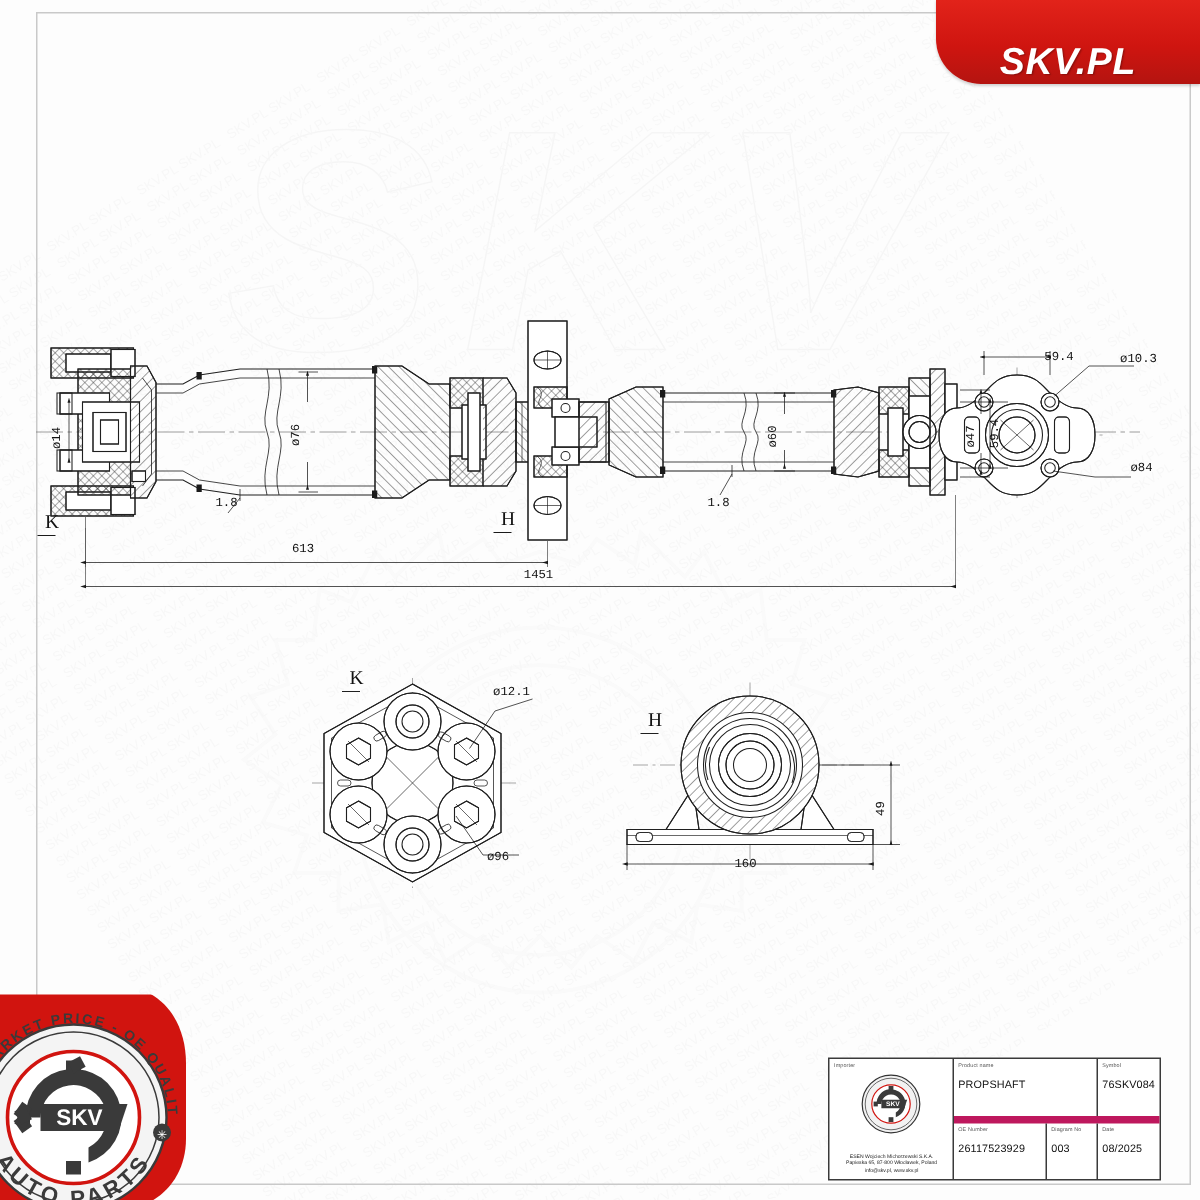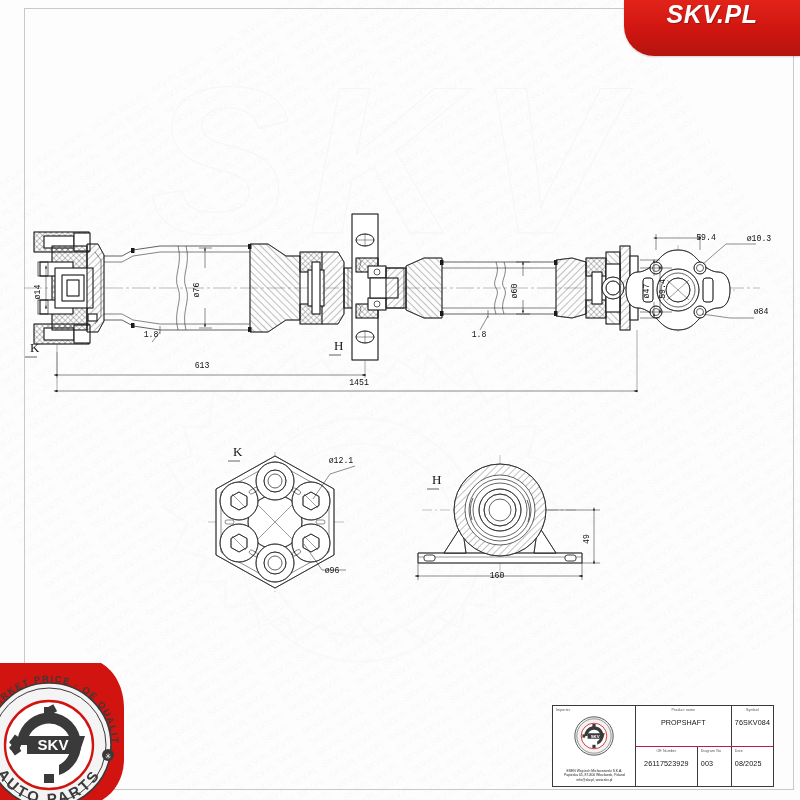--- a/index.html
+++ b/index.html
@@ -20,21 +20,21 @@
     position:absolute;left:24px;top:8px;width:770px;height:782px;
     border:1px solid #c9c9c9;
     box-sizing:border-box;
     pointer-events:none;
   }
   
   .banner{
     position:absolute;top:0;right:0;width:176px;height:56px;
     background:linear-gradient(180deg,#e2231a 0%, #cf1510 55%, #b41410 100%);
     border-bottom-left-radius:30px;
-    display:flex;align-items:flex-start;justify-content:center;
+    display:flex;align-items:flex-end;justify-content:center;
     box-shadow:0 1px 2px rgba(0,0,0,.18);
     z-index:8;
   }
   .banner-text{
     color:#fff;font-style:italic;font-weight:bold;
     font-size:25px;letter-spacing:.5px;
     font-family:"Liberation Sans", sans-serif;
     text-shadow:1px 1px 1px rgba(0,0,0,.25);
   }
   
@@ -78,32 +78,32 @@
     background:#fff;z-index:7;display:flex;
     font-family:"Liberation Sans", sans-serif;
   }
   .it-left{
     width:96px;border-right:1px solid #3a3a3a;box-sizing:border-box;
     position:relative;padding:2px 2px 0 3px;
     display:flex;flex-direction:column;
   }
   .it-right{flex:1;display:flex;flex-direction:column;}
   .it-row{display:flex;flex:1;}
-  .it-row.top{border-bottom:1px solid #be185d;text-align:center;}
+  .it-row.top{border-bottom:5px solid #be185d;}
   .it-cell{
     box-sizing:border-box;padding:2px 3px;
     display:flex;flex-direction:column;justify-content:flex-start;
     position:relative;
   }
   .it-cell.b{border-right:1px solid #3a3a3a;}
   .cap{font-size:3.6px;color:#555;line-height:5px;letter-spacing:.1px;}
   .val{font-size:7.2px;color:#111;line-height:9px;margin-top:5px;letter-spacing:.1px;}
   .c-product{width:96px;}
   .c-symbol{flex:1;}
-  .c-oe{width:62px;align-items:center;}
+  .c-oe{width:62px;}
   .c-diagram{width:34px;}
   .c-date{flex:1;}
   .imp-addr{
     font-size:3.4px;color:#222;line-height:4.8px;text-align:center;
     margin-top:auto;margin-bottom:3px;padding:0 1px;
   }
   .imp-logo{
     width:40px;height:40px;margin:3px auto 0 auto;
   }
 </style>

